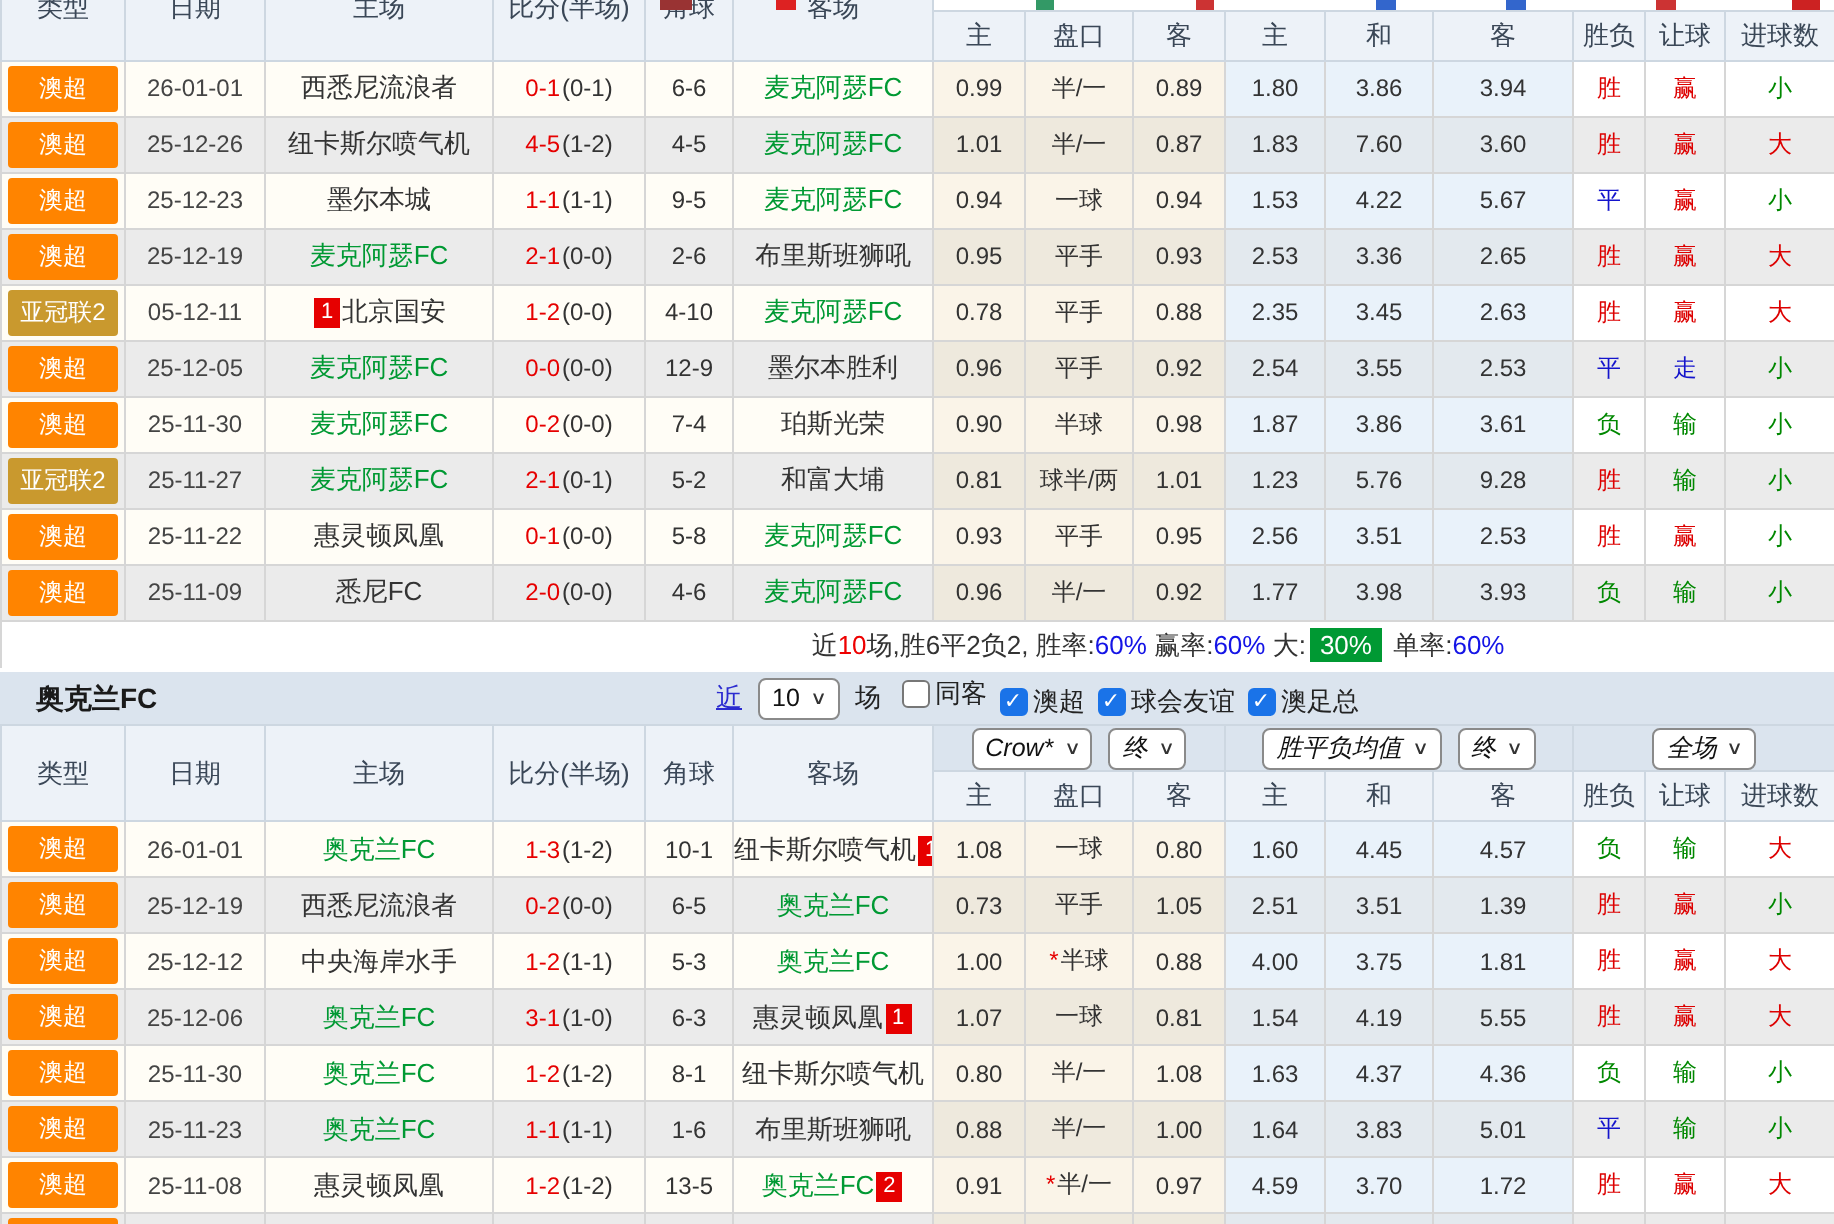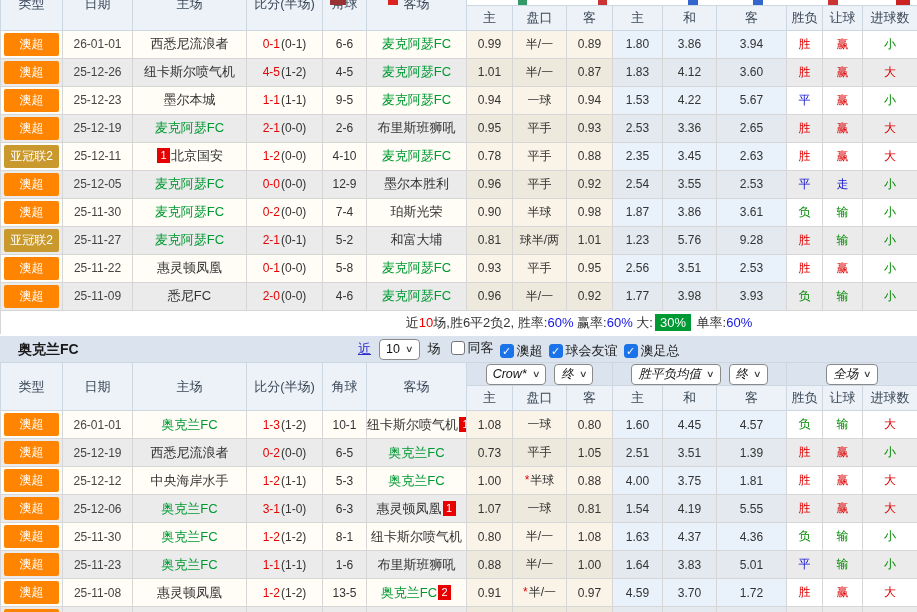--- a/index.html
+++ b/index.html
@@ -140,21 +140,21 @@
             </td>
             <td class="c-date">25-12-26</td>
             <td class="c-team"><span style="">纽卡斯尔喷气机</span></td>
             <td class="c-score"><span class="sc" style="color:#e60000">4-5</span><span class="hf">(1-2)</span></td>
             <td class="c-corner">4-5</td>
             <td class="c-team"><span style="color:#009933">麦克阿瑟FC</span></td>
             <td class="c-ah">1.01</td>
             <td class="c-ah">半/一</td>
             <td class="c-ah">0.87</td>
             <td class="c-eu">1.83</td>
-            <td class="c-eu">4.12</td>
+            <td class="c-eu">7.60</td>
             <td class="c-eu">3.60</td>
             <td class="c-res"><span style="color:#dd0000">胜</span></td>
             <td class="c-res"><span style="color:#dd0000">赢</span></td>
             <td class="c-res"><span style="color:#dd0000">大</span></td>
           </tr>
           <tr>
             <td class="c-type">
               <span class="ttag" style="background:#ff8400">澳超</span>
             </td>
             <td class="c-date">25-12-23</td>
@@ -188,21 +188,21 @@
             <td class="c-eu">3.36</td>
             <td class="c-eu">2.65</td>
             <td class="c-res"><span style="color:#dd0000">胜</span></td>
             <td class="c-res"><span style="color:#dd0000">赢</span></td>
             <td class="c-res"><span style="color:#dd0000">大</span></td>
           </tr>
           <tr>
             <td class="c-type">
               <span class="ttag" style="background:#c9992e">亚冠联2</span>
             </td>
-            <td class="c-date">25-12-11</td>
+            <td class="c-date">05-12-11</td>
             <td class="c-team"><span class="nb" style="background:#e60000">1</span><span style="">北京国安</span></td>
             <td class="c-score"><span class="sc" style="color:#e60000">1-2</span><span class="hf">(0-0)</span></td>
             <td class="c-corner">4-10</td>
             <td class="c-team"><span style="color:#009933">麦克阿瑟FC</span></td>
             <td class="c-ah">0.78</td>
             <td class="c-ah">平手</td>
             <td class="c-ah">0.88</td>
             <td class="c-eu">2.35</td>
             <td class="c-eu">3.45</td>
             <td class="c-eu">2.63</td>

